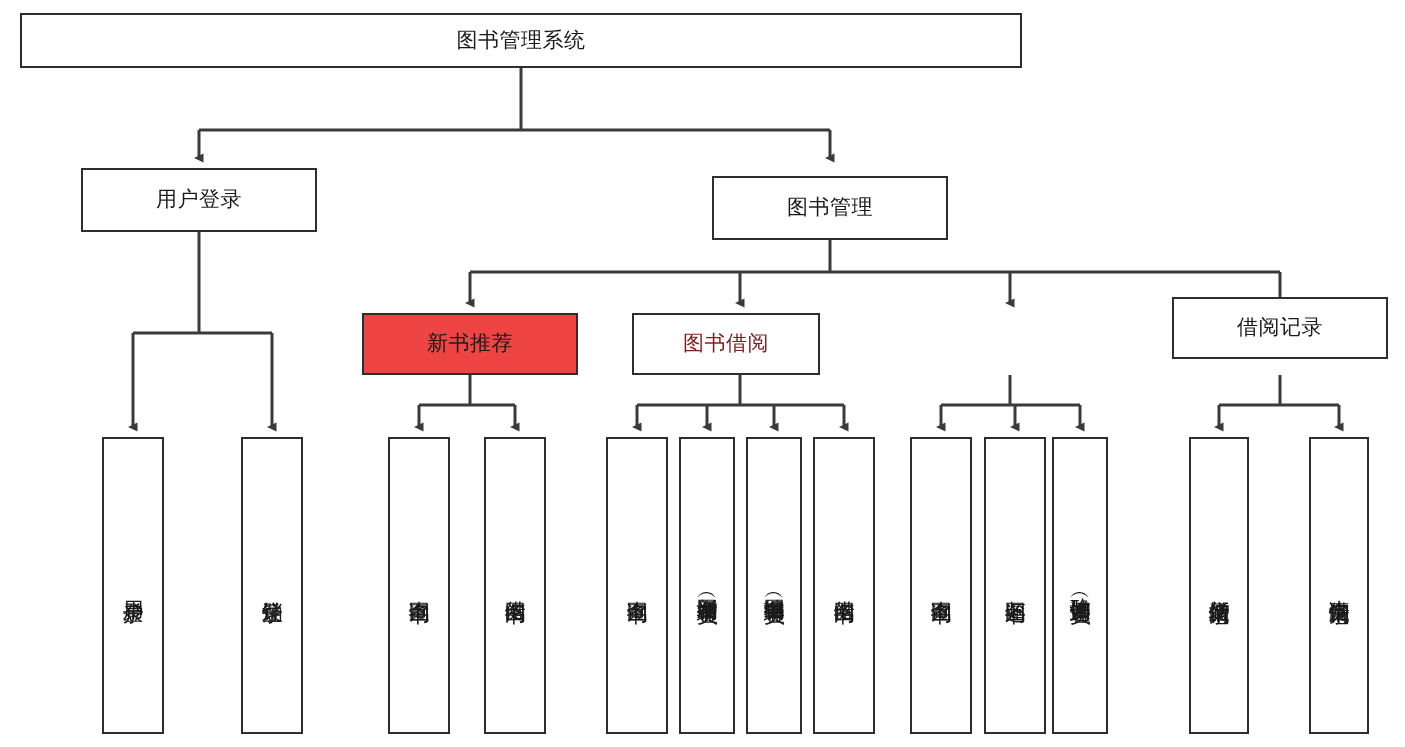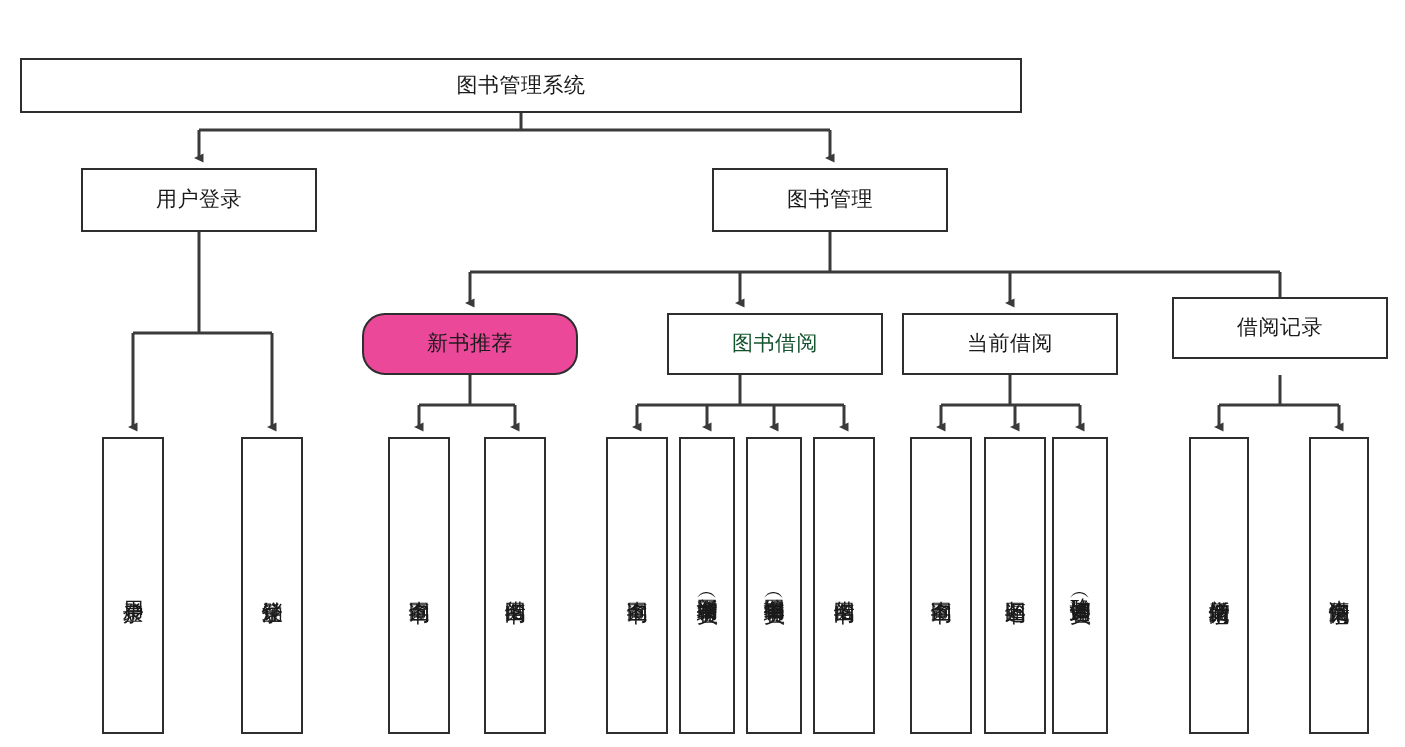--- a/index.html
+++ b/index.html
@@ -110,39 +110,36 @@
       <path d="M 1015 405 L 1015 427" marker-end="url(#arrow)"></path>
       <path d="M 1080 405 L 1080 427" marker-end="url(#arrow)"></path>
 
       <path d="M 1280 375 L 1280 405"></path>
       <path d="M 1219 405 L 1339 405"></path>
       <path d="M 1219 405 L 1219 427" marker-end="url(#arrow)"></path>
       <path d="M 1339 405 L 1339 427" marker-end="url(#arrow)"></path>
     </g>
   </svg>
 
-  <div class="node horizontal" id="node-root" style="left: 20px; top: 13px; width: 1002px; height: 55px; border-color: rgb(46, 46, 46); background: rgb(255, 255, 255); color: rgb(26, 26, 26); margin-top: 45px;">
+  <div class="node horizontal" id="node-root" style="left: 20px; top: 13px; width: 1002px; height: 55px; border-color: rgb(46, 46, 46); background: rgb(255, 255, 255); color: rgb(26, 26, 26);">
     <span class="label">图书管理系统</span>
   </div>
 
   <div class="node horizontal" id="node-l1-0" style="left: 81px; top: 168px; width: 236px; height: 64px; border-color: rgb(46, 46, 46); background: rgb(255, 255, 255); color: rgb(26, 26, 26);">
     <span class="label">用户登录</span>
   </div>
-  <div class="node horizontal" id="node-l1-1" style="left: 712px; top: 168px; width: 236px; height: 64px; border-color: rgb(46, 46, 46); background: rgb(255, 255, 255); color: rgb(26, 26, 26);">
+  <div class="node horizontal" id="node-l1-1" style="left: 712px; top: 176px; width: 236px; height: 64px; border-color: rgb(46, 46, 46); background: rgb(255, 255, 255); color: rgb(26, 26, 26);">
     <span class="label">图书管理</span>
   </div>
 
-  <div class="node horizontal" id="node-l2-0" style="left: 362px; top: 313px; width: 216px; height: 62px; border-color: rgb(46, 46, 46); background: #ec4899; color: rgb(26, 26, 26); border-radius: 23px;">
+  <div class="node horizontal" id="node-l2-0" style="left: 362px; top: 313px; width: 216px; height: 62px; border-color: rgb(46, 46, 46); background: #ef4444; color: rgb(26, 26, 26);">
     <span class="label">新书推荐</span>
   </div>
-  <div class="node horizontal" id="node-l2-1" style="left: 632px; top: 313px; width: 216px; height: 62px; border-color: rgb(46, 46, 46); background: rgb(255, 255, 255); color: #14532d; margin-left: 35px;">
+  <div class="node horizontal" id="node-l2-1" style="left: 632px; top: 313px; width: 188px; height: 62px; border-color: rgb(46, 46, 46); background: rgb(255, 255, 255); color: #7f1d1d;">
     <span class="label">图书借阅</span>
-  </div>
-  <div class="node horizontal" id="node-l2-2" style="left: 902px; top: 313px; width: 216px; height: 62px; border-color: rgb(46, 46, 46); background: rgb(255, 255, 255); color: rgb(26, 26, 26);">
-    <span class="label">当前借阅</span>
   </div>
   <div class="node horizontal" id="node-l2-3" style="left: 1172px; top: 297px; width: 216px; height: 62px; border-color: rgb(46, 46, 46); background: rgb(255, 255, 255); color: rgb(26, 26, 26);">
     <span class="label">借阅记录</span>
   </div>
 
   <div class="node vertical" id="node-leaf-0" style="left: 102px; top: 437px; width: 62px; height: 297px; border-color: rgb(46, 46, 46); background: rgb(255, 255, 255); color: rgb(26, 26, 26);">
     <span class="label">用户登录</span>
   </div>
   <div class="node vertical" id="node-leaf-1" style="left: 241px; top: 437px; width: 62px; height: 297px; border-color: rgb(46, 46, 46); background: rgb(255, 255, 255); color: rgb(26, 26, 26);">
     <span class="label">注销登录</span>

